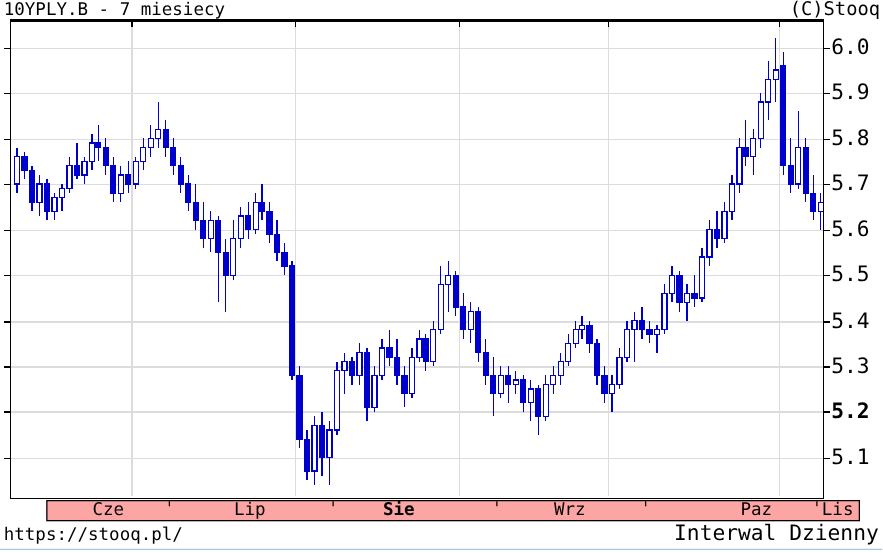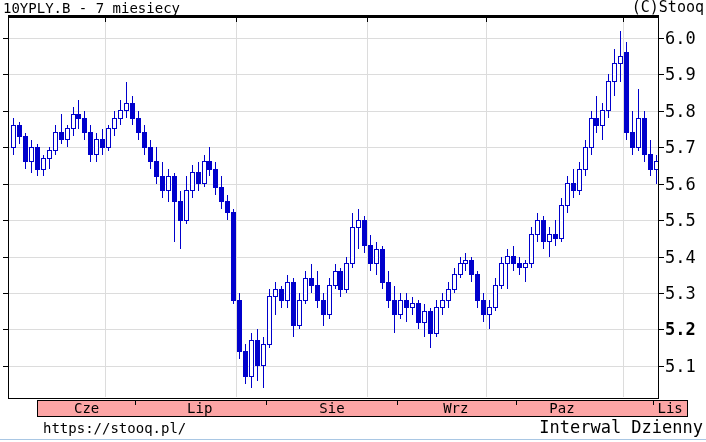--- a/index.html
+++ b/index.html
@@ -8,21 +8,21 @@
     font-family:"DejaVu Sans Mono","Liberation Mono",monospace;
     color:#000;overflow:hidden;
   }
   .header-title{position:absolute;left:3px;top:1px;font-size:14px;line-height:15px;white-space:pre;}
   .header-copy{position:absolute;right:2px;top:-1px;font-size:15px;line-height:17px;white-space:pre;}
   #plot-svg{position:absolute;left:8px;top:15px;overflow:visible;display:block;}
   .y-label{position:absolute;left:665px;font-size:17px;line-height:20px;white-space:pre;}
   .x-strip{position:absolute;left:8px;top:400px;width:649px;height:15px;background:#fca5a5;border:1px solid #000;margin-left:29px;}
   .month-label{position:absolute;top:0;font-size:14px;line-height:15px;transform:translateX(-50%);white-space:pre;}
   .strip-tick{position:absolute;top:0;width:1px;height:4px;background:#000;}
-  .footer-url{position:absolute;left:3px;top:420px;font-size:14px;line-height:16px;white-space:pre;margin-left:40px;}
+  .footer-url{position:absolute;left:3px;top:420px;font-size:14px;line-height:16px;white-space:pre;}
   .footer-interval{position:absolute;right:3px;top:418px;font-size:17px;line-height:18px;white-space:pre;}
   .bottom-line{position:absolute;left:0;top:439px;width:706px;height:1px;background:#A9C7E4;}
 </style>
 </head>
 <body>
 
 <div class="header-title">10YPLY.B - 7 miesiecy</div>
 <div class="header-copy">(C)Stooq</div>
 
 <svg id="plot-svg" width="651" height="384" viewBox="0 0 651 384" shape-rendering="crispEdges">
@@ -297,23 +297,23 @@
     <span class="y-label" style="top: 210.122px;">5.5</span>
     <span class="y-label" style="top: 246.573px;">5.4</span>
     <span class="y-label" style="top: 283.023px;">5.3</span>
     <span class="y-label" style="top: 319.473px; font-weight: bold;">5.2</span>
     <span class="y-label" style="top: 355.924px;">5.1</span>
   </div>
 
 <div class="x-strip">
     <span class="month-label" style="left: 48.6528px;">Cze</span>
     <span class="month-label" style="left: 161.773px;">Lip</span>
-    <span class="month-label" style="left: 294px;">Sie</span>
+    <span class="month-label" style="left: 281px; font-weight: bold;">Sie</span>
     <span class="month-label" style="left: 417.782px;">Wrz</span>
-    <span class="month-label" style="left: 524px;">Paz</span>
+    <span class="month-label" style="left: 567px;">Paz</span>
     <span class="month-label" style="left: 632.116px;">Lis</span>
     <span class="strip-tick" style="left: 96.5px;"></span>
     <span class="strip-tick" style="left: 227.5px;"></span>
     <span class="strip-tick" style="left: 358.5px;"></span>
     <span class="strip-tick" style="left: 477.5px;"></span>
     <span class="strip-tick" style="left: 614.5px;"></span>
   </div>
 
 <div class="footer-url">https://stooq.pl/</div>
 <div class="footer-interval">Interwal Dzienny</div>

